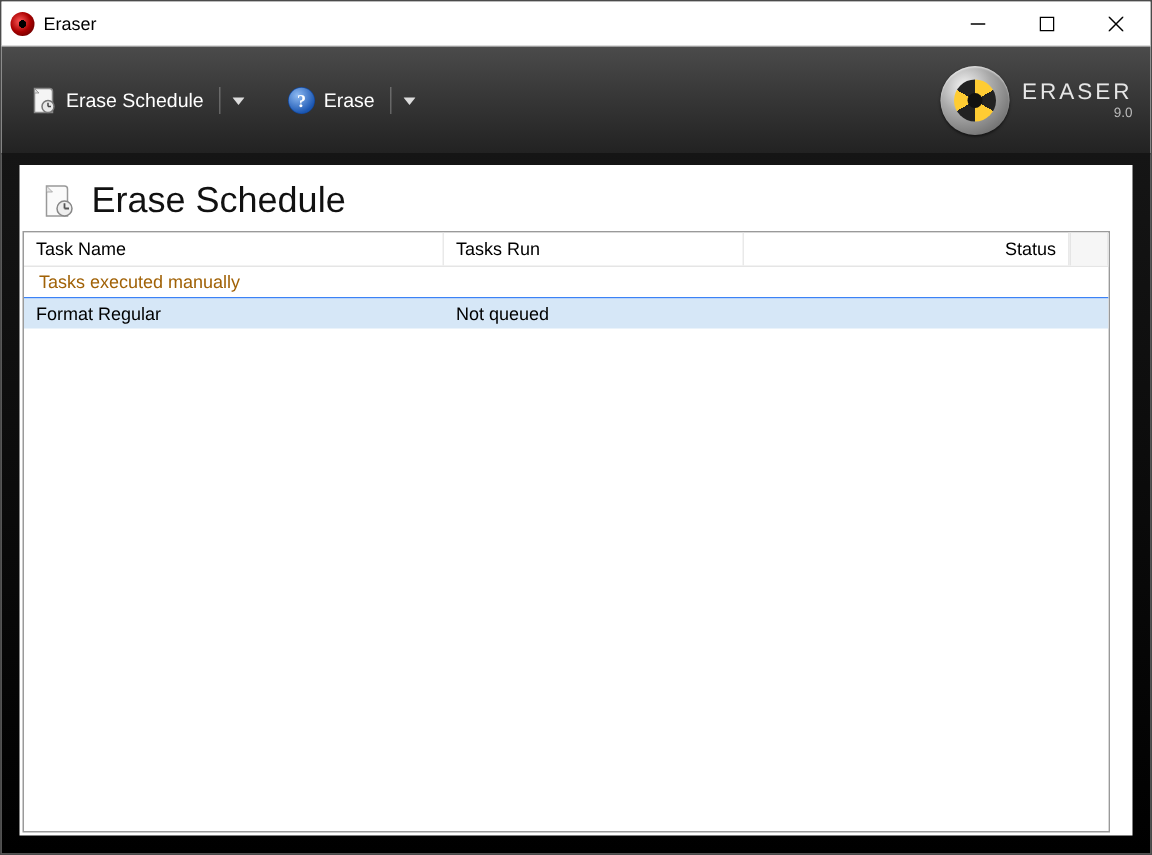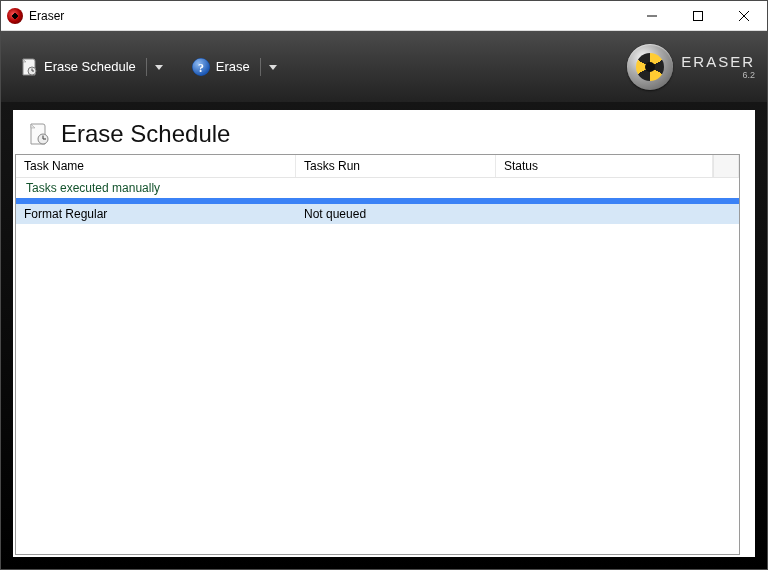--- a/index.html
+++ b/index.html
@@ -129,27 +129,27 @@
     background: #fff;
     border-bottom: 1px solid #e5e5e5;
     font-size: 12px;
   }
   .grid-head .col {
     padding: 4px 8px;
     border-right: 1px solid #e9e9e9;
   }
   .col-name { width: 280px; }
   .col-next { width: 200px; }
-  .col-status { flex: 1; border-right: none; }
+  .col-status { flex: 1; border-right: none; text-align: right; }
   .col-tail { width: 26px; background: #f6f6f6; border-left:1px solid #e5e5e5;}
   .grid-body { flex:1; font-size:12px; background:#fff;}
   .group-row {
-    color: #14532d;
+    color: #a16207;
     padding: 3px 10px;
-    border-bottom: 6px solid #3b82f6;
+    border-bottom: 1px solid #3b82f6;
   }
   .data-row {
     display:flex;
     background: #d6e7f7;
   }
   .data-row .cell { padding: 3px 8px; }
   .data-row .cell.c-name { width: 280px; }
   .data-row .cell.c-next { width: 200px; }
   .data-row .cell.c-status { flex: 1; }
 </style>
@@ -227,21 +227,21 @@
       <svg viewBox="0 0 8 8">
           <polygon points="0,2 8,2 4,7" fill="#ddd"></polygon>
         </svg>
     </div>
   </div>
 
   <div class="brand">
     <div class="logo"></div>
     <div class="brand-text">
       <span class="line1">ERASER</span>
-      <span class="line2">6.2</span>
+      <span class="line2">9.0</span>
     </div>
   </div>
 </div>
 
 <div class="main">
   <div class="panel">
     <div class="panel-header">
       <span class="ph-icon">
         <svg viewBox="0 0 24 24" width="24" height="24">
           <path d="M4 2 h12 a2 2 0 0 1 2 2 v18 h-14 z" fill="#fafafa" stroke="#999" stroke-width="1"></path>

